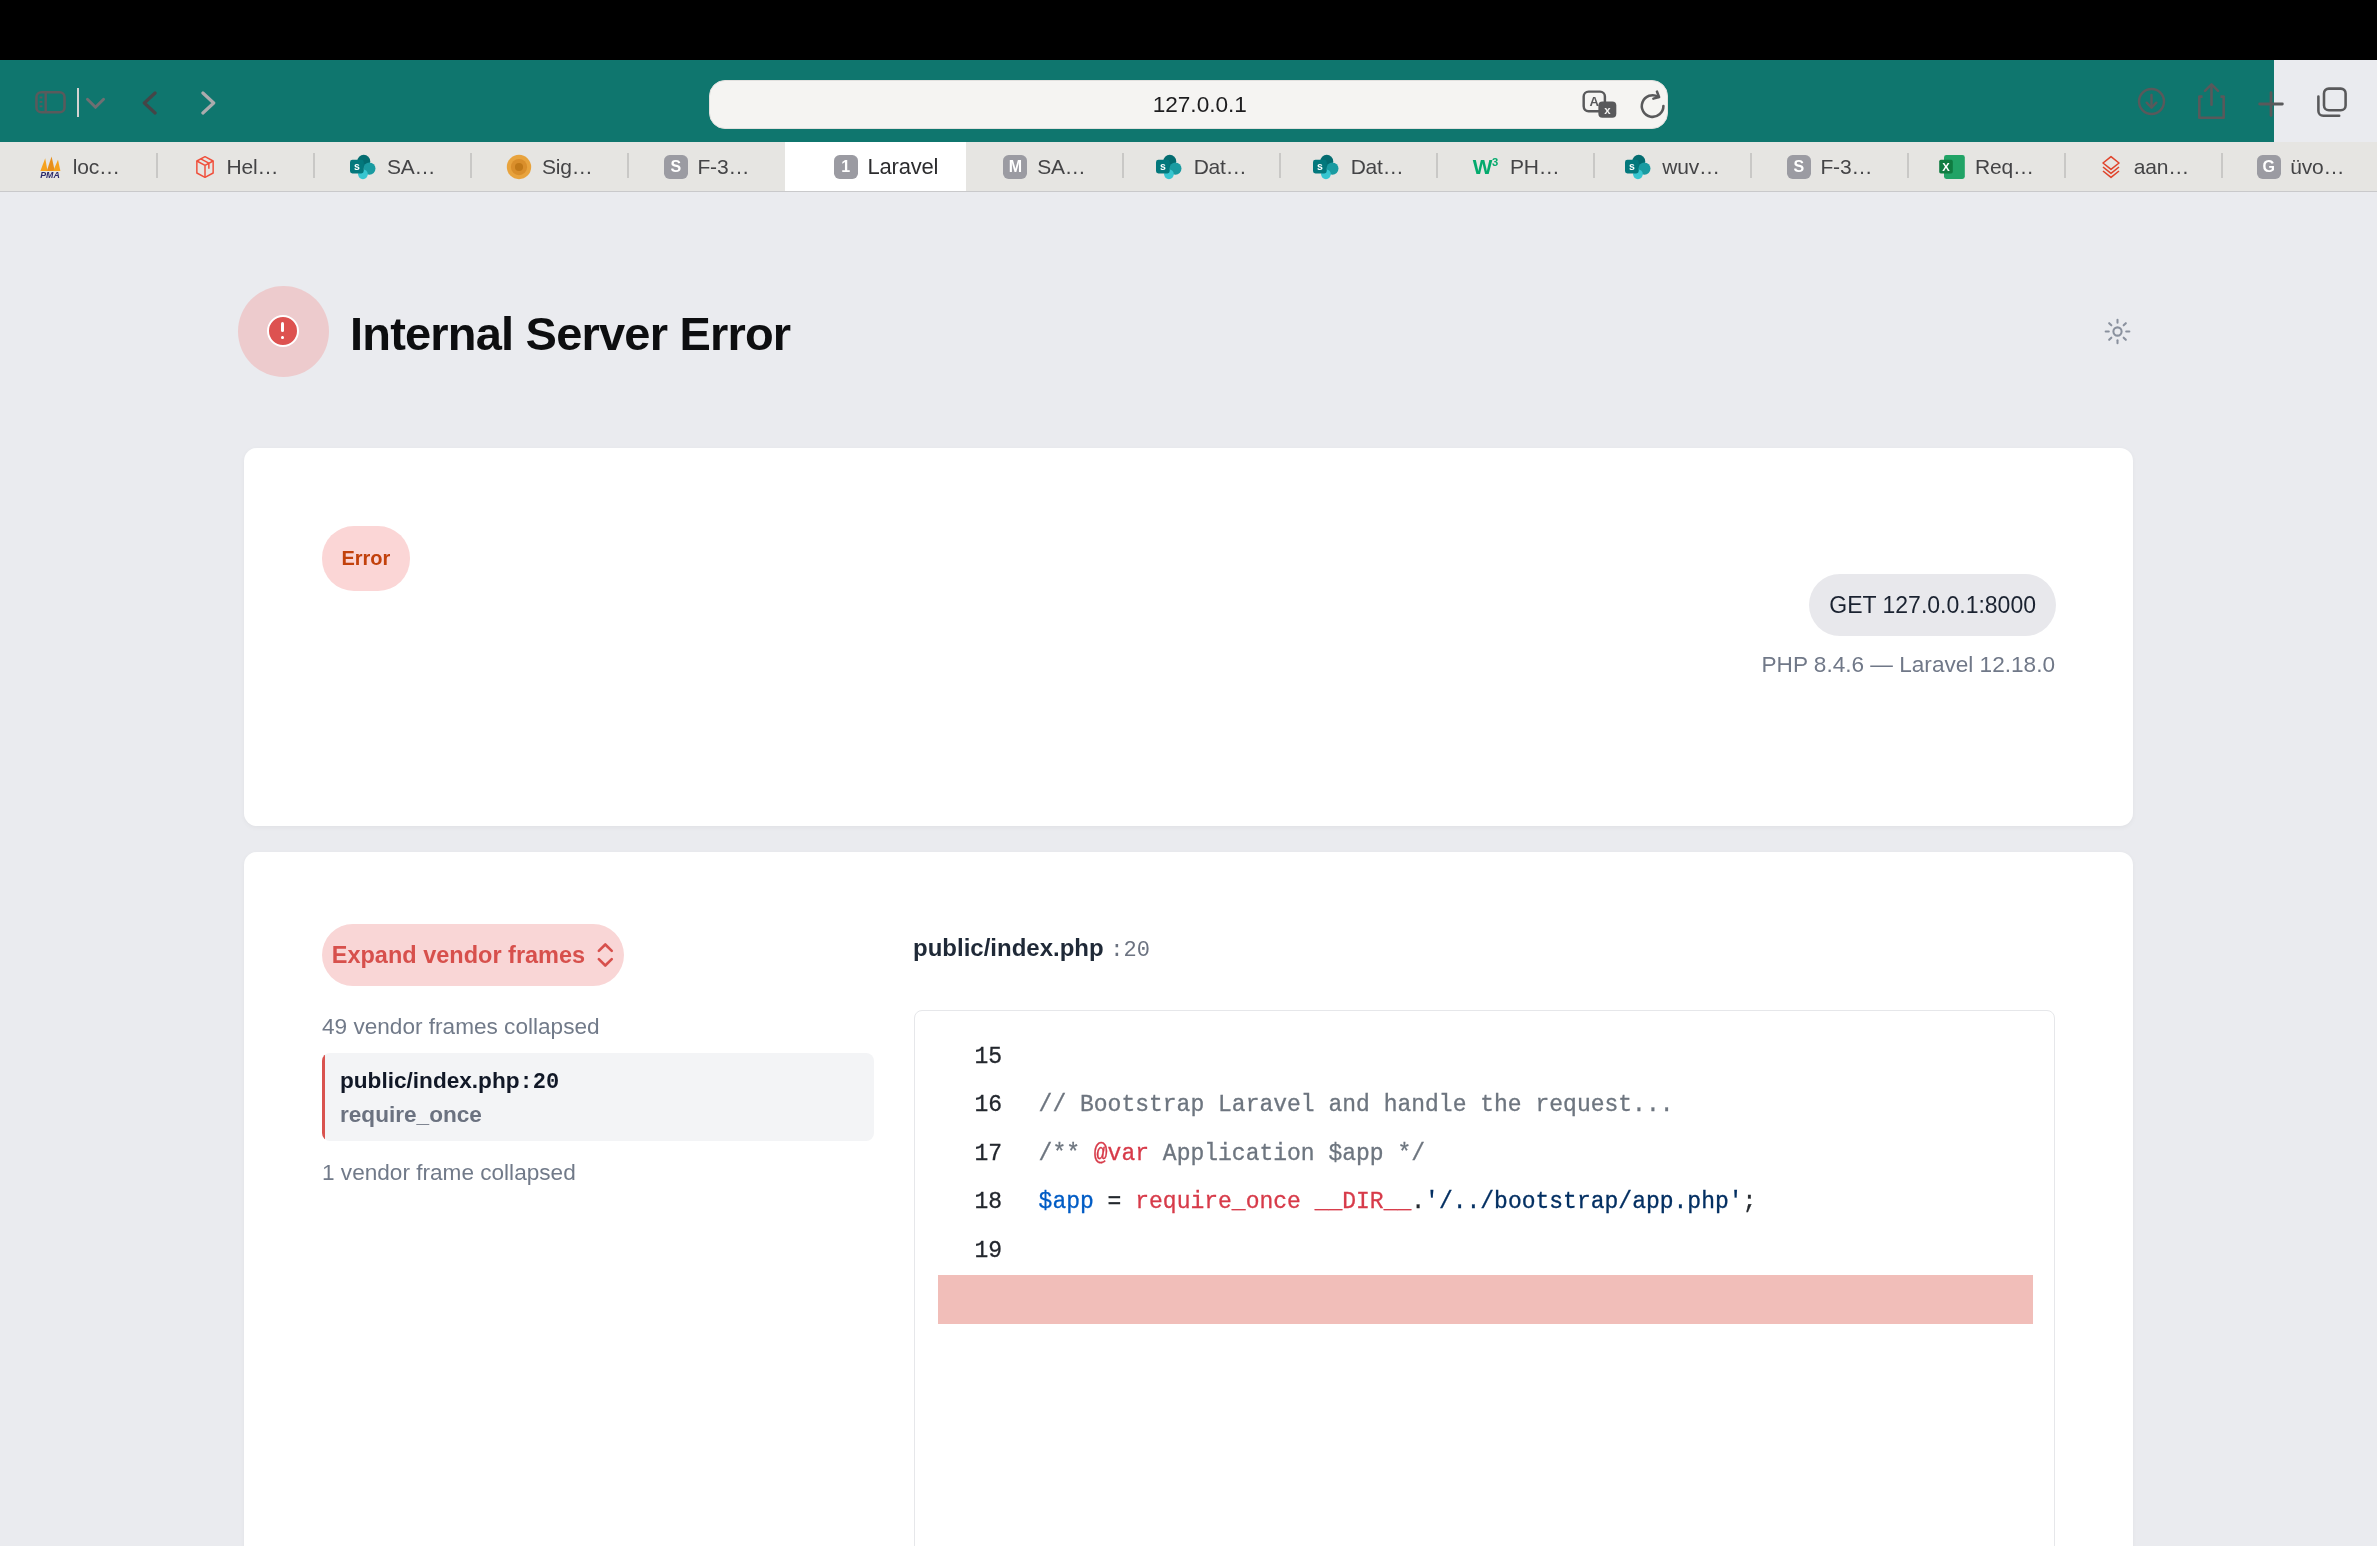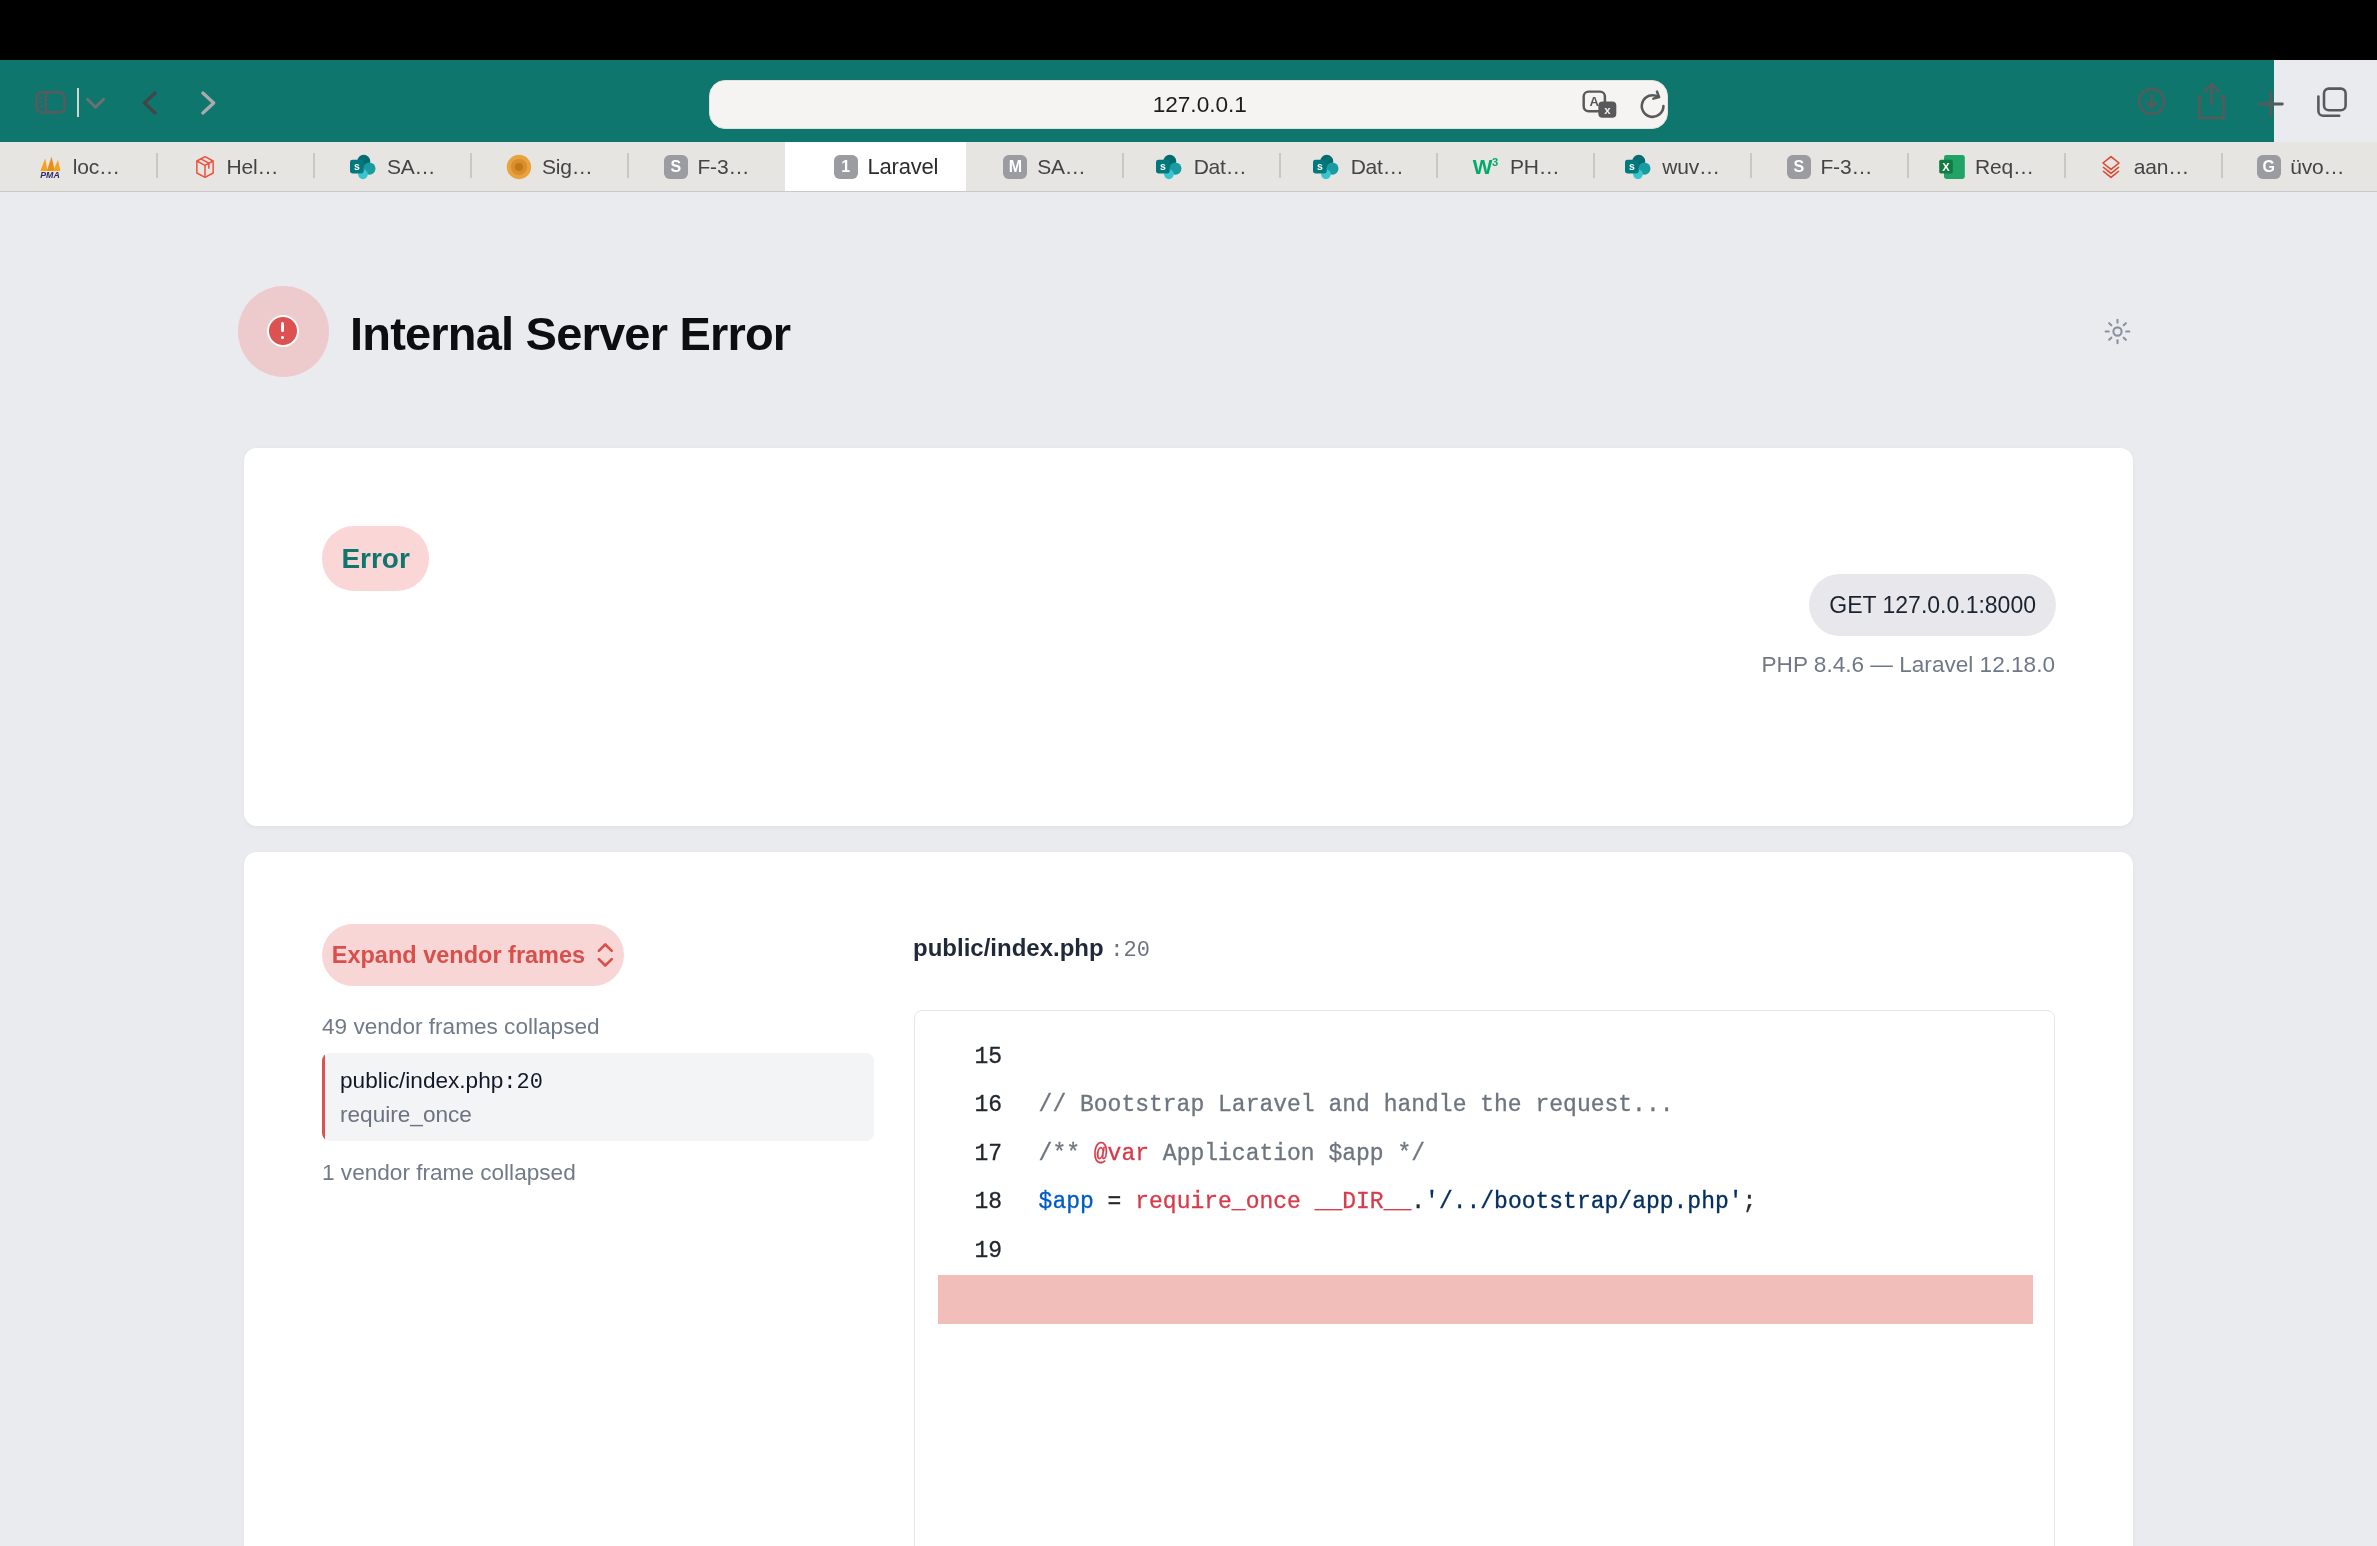--- a/index.html
+++ b/index.html
@@ -19,28 +19,28 @@
   
   .page { position:absolute; left:0; top:192px; width:2377px; height:1354px; background:#eaebef; }
   .bigcircle { position:absolute; left:238px; top:286px; width:91px; height:91px; border-radius:50%; background:#edcbcd; }
   .redcircle { position:absolute; left:267px; top:315px; width:32px; height:32px; border-radius:50%; background:#dd5250; border:2.4px solid #fff; }
   .redcircle .bar { position:absolute; left:12px; top:4.9px; width:2.9px; height:9.7px; border-radius:1.6px; background:#fff; }
   .redcircle .dot { position:absolute; left:12px; top:18.6px; width:2.9px; height:3.6px; border-radius:50%; background:#fff; }
   h1.title { position:absolute; left:350px; top:306px; font-size:47px; font-weight:700; color:#0d0e10; letter-spacing:-0.8px; }
   .card { position:absolute; left:244px; width:1889px; background:#fff; border-radius:13px; box-shadow:0 1.6px 4.9px rgba(0,0,0,0.04); }
   .card1 { top:448px; height:378px; }
   .card2 { top:852px; height:890px; }
-  .badge { position:absolute; left:78px; top:78px; height:65px; padding:0 19.4px; background:#fbd6d6; border-radius:32px; display:flex; align-items:center; font-size:28px; font-weight:700; color:#0f766e; }
+  .badge { position:absolute; left:78px; top:78px; height:65px; padding:0 19.4px; background:#fbd6d6; border-radius:32px; display:flex; align-items:center; font-size:20px; font-weight:700; color:#c2410c; }
   .excmsg { position:absolute; left:78px; top:181px; font-size:38px; line-height:49px; font-weight:700; color:#16202e; }
   .getchip { position:absolute; right:77px; top:126px; height:62px; padding:0 20px; background:#e8e8ec; border-radius:32px; display:flex; align-items:center; font-size:23px; color:#1a2230; }
   .phpver { position:absolute; right:78px; top:204px; font-size:22.6px; color:#707888; }
   
   .expandbtn { position:absolute; left:78px; top:72px; width:302px; height:62px; background:#f9d6d6; border-radius:32px; display:flex; align-items:center; justify-content:center; gap:10.5px; font-size:23.5px; font-weight:700; color:#d7504c; white-space:nowrap; }
   .collapsed1 { position:absolute; left:78px; top:162px; font-size:22.6px; color:#717a89;text-align:center; }
-  .framecard { position:absolute; left:78px; top:201px; width:552px; height:88px; background:#f3f4f6; border-radius:8px; overflow:hidden; }
+  .framecard { position:absolute; left:78px; top:201px; width:552px; height:88px; background:#f3f4f6; border-radius:8px; overflow:hidden;font-weight:bold; }
   .framecard .redbar { position:absolute; left:0; top:0; bottom:0; width:3.2px; background:#d9534f; }
   .framecard .l1 { position:absolute; left:18px; top:15.4px; font-size:22.6px; color:#111827; }
   .framecard .l1 .mono { font-family:"Liberation Mono", monospace; font-size:22px; }
   .framecard .l2 { position:absolute; left:18px; top:49px; font-size:22.6px; color:#6b7280; }
   .collapsed2 { position:absolute; left:78px; top:308px; font-size:22.6px; color:#717a89; }
   .codehead { position:absolute; left:669px; top:82px; font-size:24px; color:#1f2937; font-weight:700;text-align:right; }
   .codehead .mono { font-family:"Liberation Mono", monospace; font-weight:400; font-size:22px; color:#6b7280; }
   .codebox { position:absolute; left:670px; top:158px; width:1141px; height:728px; background:#fff; border:1.6px solid #e6e7ea; border-radius:8px; }
   .codeline { position:absolute; left:1.6px; width:1135px; height:49px; font-family:"Liberation Mono", monospace; font-size:23px; -webkit-text-stroke:0.3px; }
   .codeline .num { position:absolute; left:19.4px; width:66px; text-align:right; color:#23272e; line-height:49px; }

